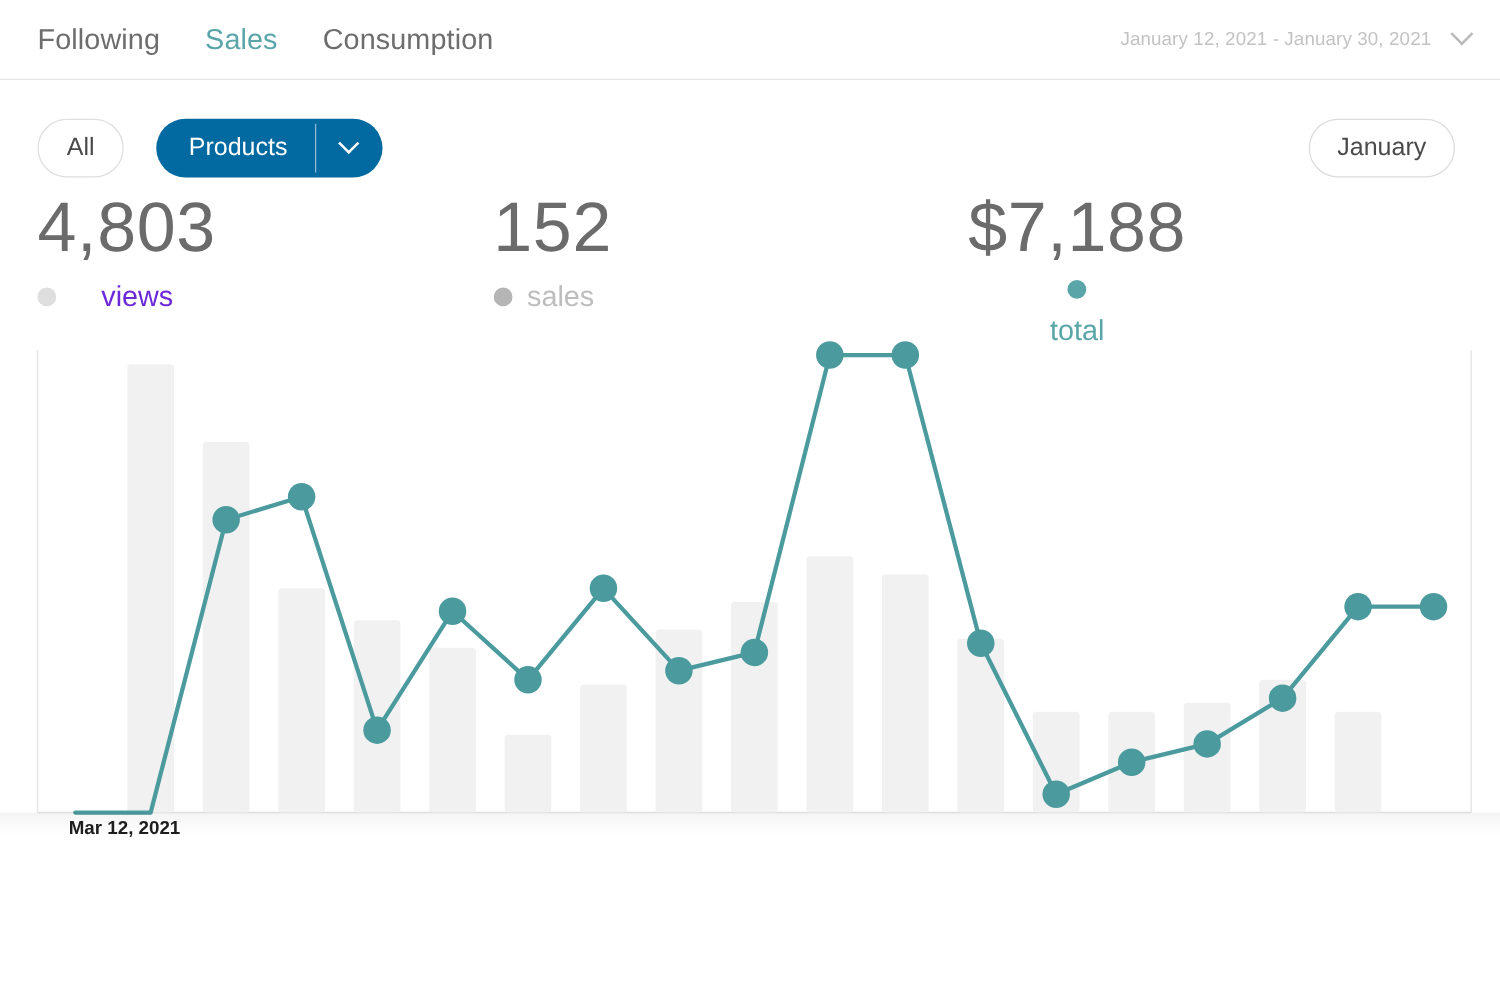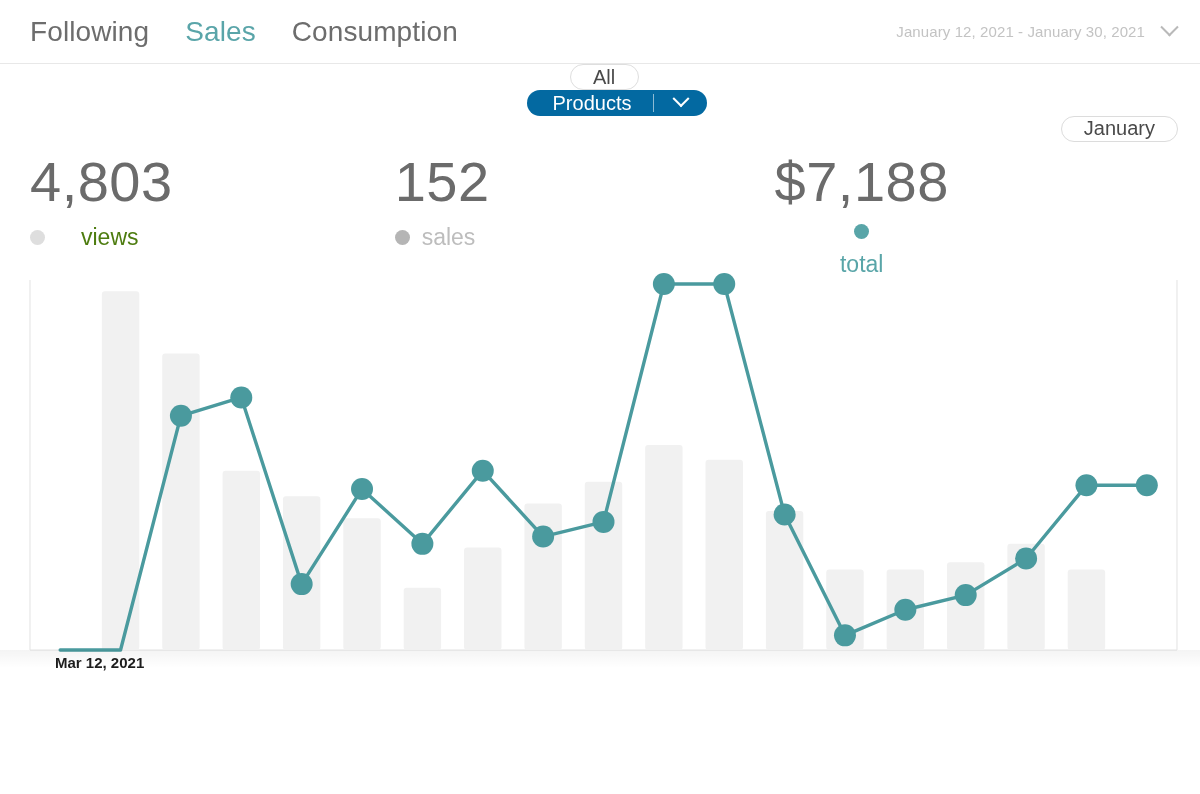--- a/index.html
+++ b/index.html
@@ -16,21 +16,21 @@
   
   .topbar {
     height: 64px;
     display: flex;
     align-items: center;
     border-bottom: 1px solid #e8e8e8;
     padding: 0 24px 0 30px;
   }
   .nav-tabs { display: flex; align-items: center; gap: 36px; }
   .nav-tab {
-    font-size: 28px;
+    font-size: 23px;
     color: #6d6d6d;
     letter-spacing: .1px;
     cursor: pointer;
     white-space: nowrap;
   }
   .nav-tab.active { color: #5aa5a9; }
 
   .daterange {
     margin-left: auto;
     display: flex;
@@ -49,23 +49,22 @@
     width: 13px; height: 13px;
     border-right: 2.6px solid #b9b9b9;
     border-bottom: 2.6px solid #b9b9b9;
     transform: rotate(45deg) translate(-3px,-3px);
   }
 
   
   .filterbar {
     height: 78px;
     display: flex;
-    align-items: center;
-    padding: 0 22px 0 30px;
-    flex-direction: column;
+    align-items: flex-end;
+    padding: 0 36px 0 30px;
   }
   .pill-all {
     height: 47px;
     min-width: 69px;
     padding: 0 17px;
     border: 1px solid #dedede;
     border-radius: 24px;
     background: #fff;
     color: #4a4a4a;
     font-size: 20px;
@@ -135,21 +134,21 @@
     white-space: nowrap;
   }
   .metric .legend {
     margin-top: 14px;
     display: flex; align-items: center; gap: 12px;
     font-size: 23px;
   }
   .dot { width: 15px; height: 15px; border-radius: 50%; display:inline-block; flex: 0 0 auto; }
 
   .m-views { margin-left: 30px; }
-  .m-views .legend { color: #4d7c0f; gap: 36px; }
+  .m-views .legend { color: #6d28d9; gap: 36px; }
   .m-sales { margin-left: 222px; }
   .m-sales .legend { color: #bdbdbd; }
   .m-total { margin-left: 285px; }
   .m-total .legend { color: #59a5a8; flex-direction: column; }
 
   
   .chart-wrap {
     position: relative;
     margin: 0 0 0 0;
     height: 400px;

